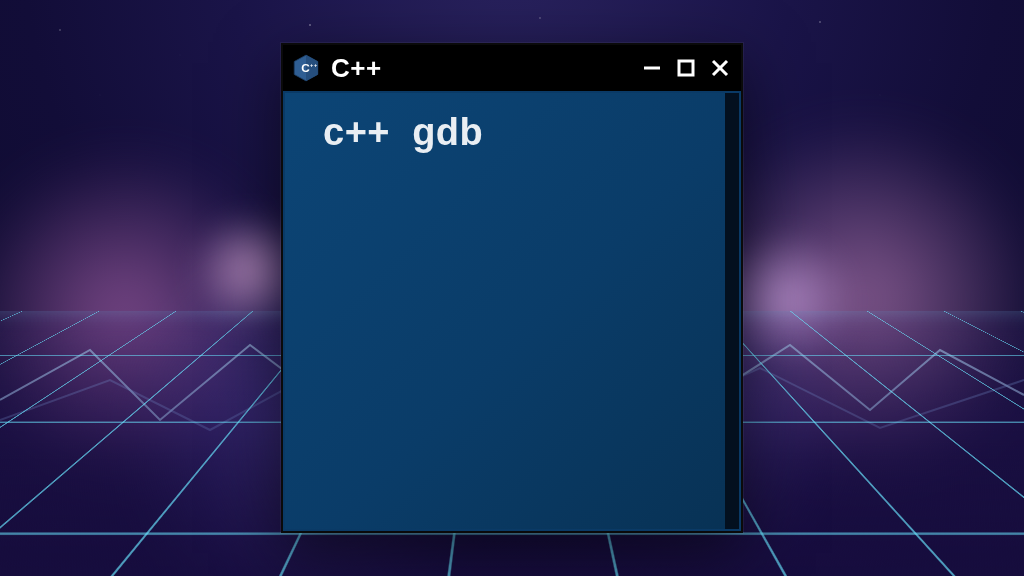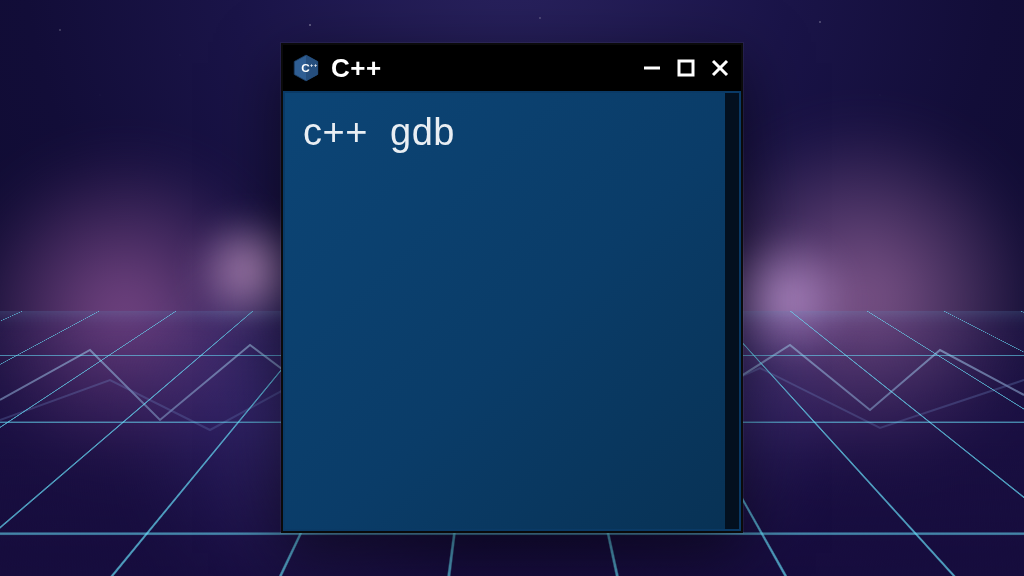--- a/index.html
+++ b/index.html
@@ -81,22 +81,23 @@
   .win-controls .ctl { width:22px; height:24px; display:flex; align-items:center; justify-content:center; cursor:pointer; color:#fff; }
   .win-controls svg, .titlebar .icon-wrap svg { display:block; }
 
   .client {
     position:absolute; left:2px; right:2px; top:48px; bottom:2px;
     background: linear-gradient(135deg,#0c4576 0%, #0a3c68 55%, #083255 100%);
     border-right:14px solid #03101f;
     padding:18px 18px;
   }
   .content-text {
-    color:#e9eef3; font-size:38px; font-weight:400; letter-spacing:.5px;
+    color:#e9eef3; font-size:38px; font-weight:700; letter-spacing:.5px;
     white-space:pre;
+    margin-left:20px;
   }
 </style>
 </head>
 <body>
 
 <div class="scene">
   <div class="stars"></div>
   <div class="bokeh b1"></div>
   <div class="bokeh b2"></div>
   <div class="bokeh b3"></div>

